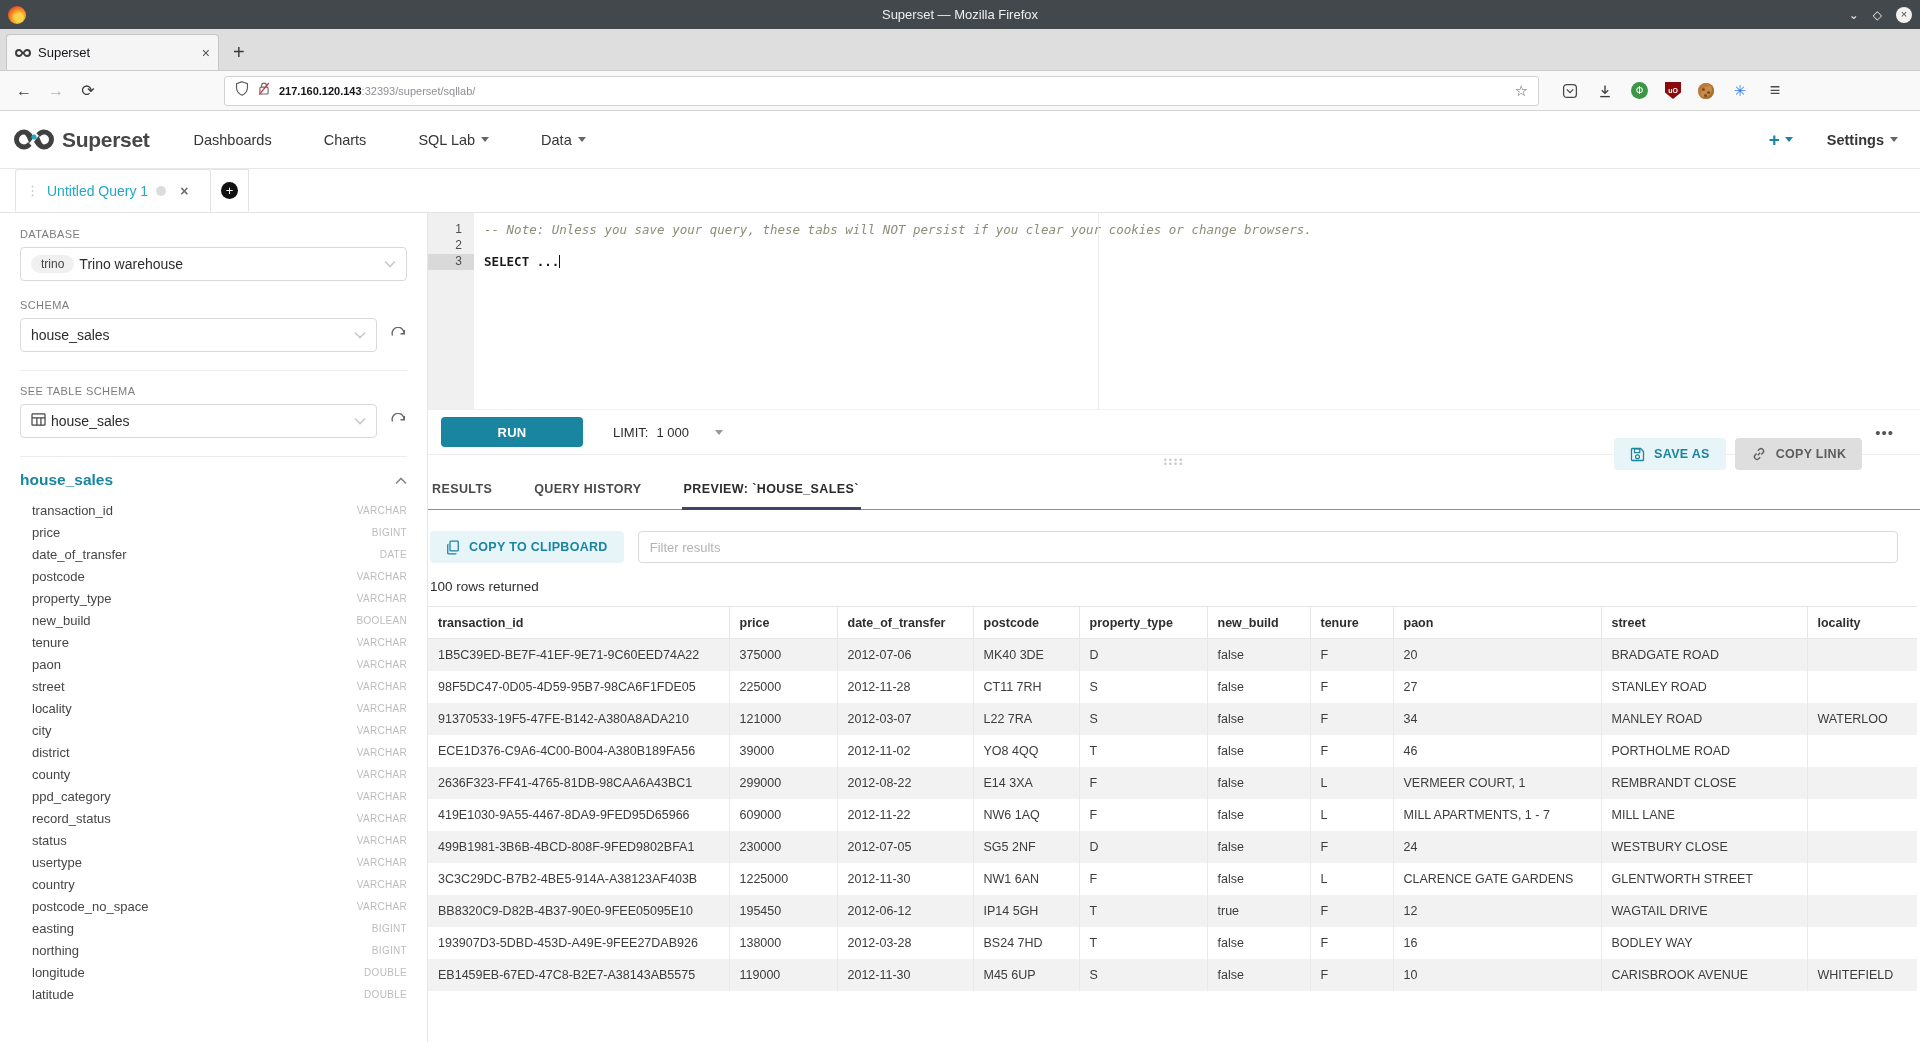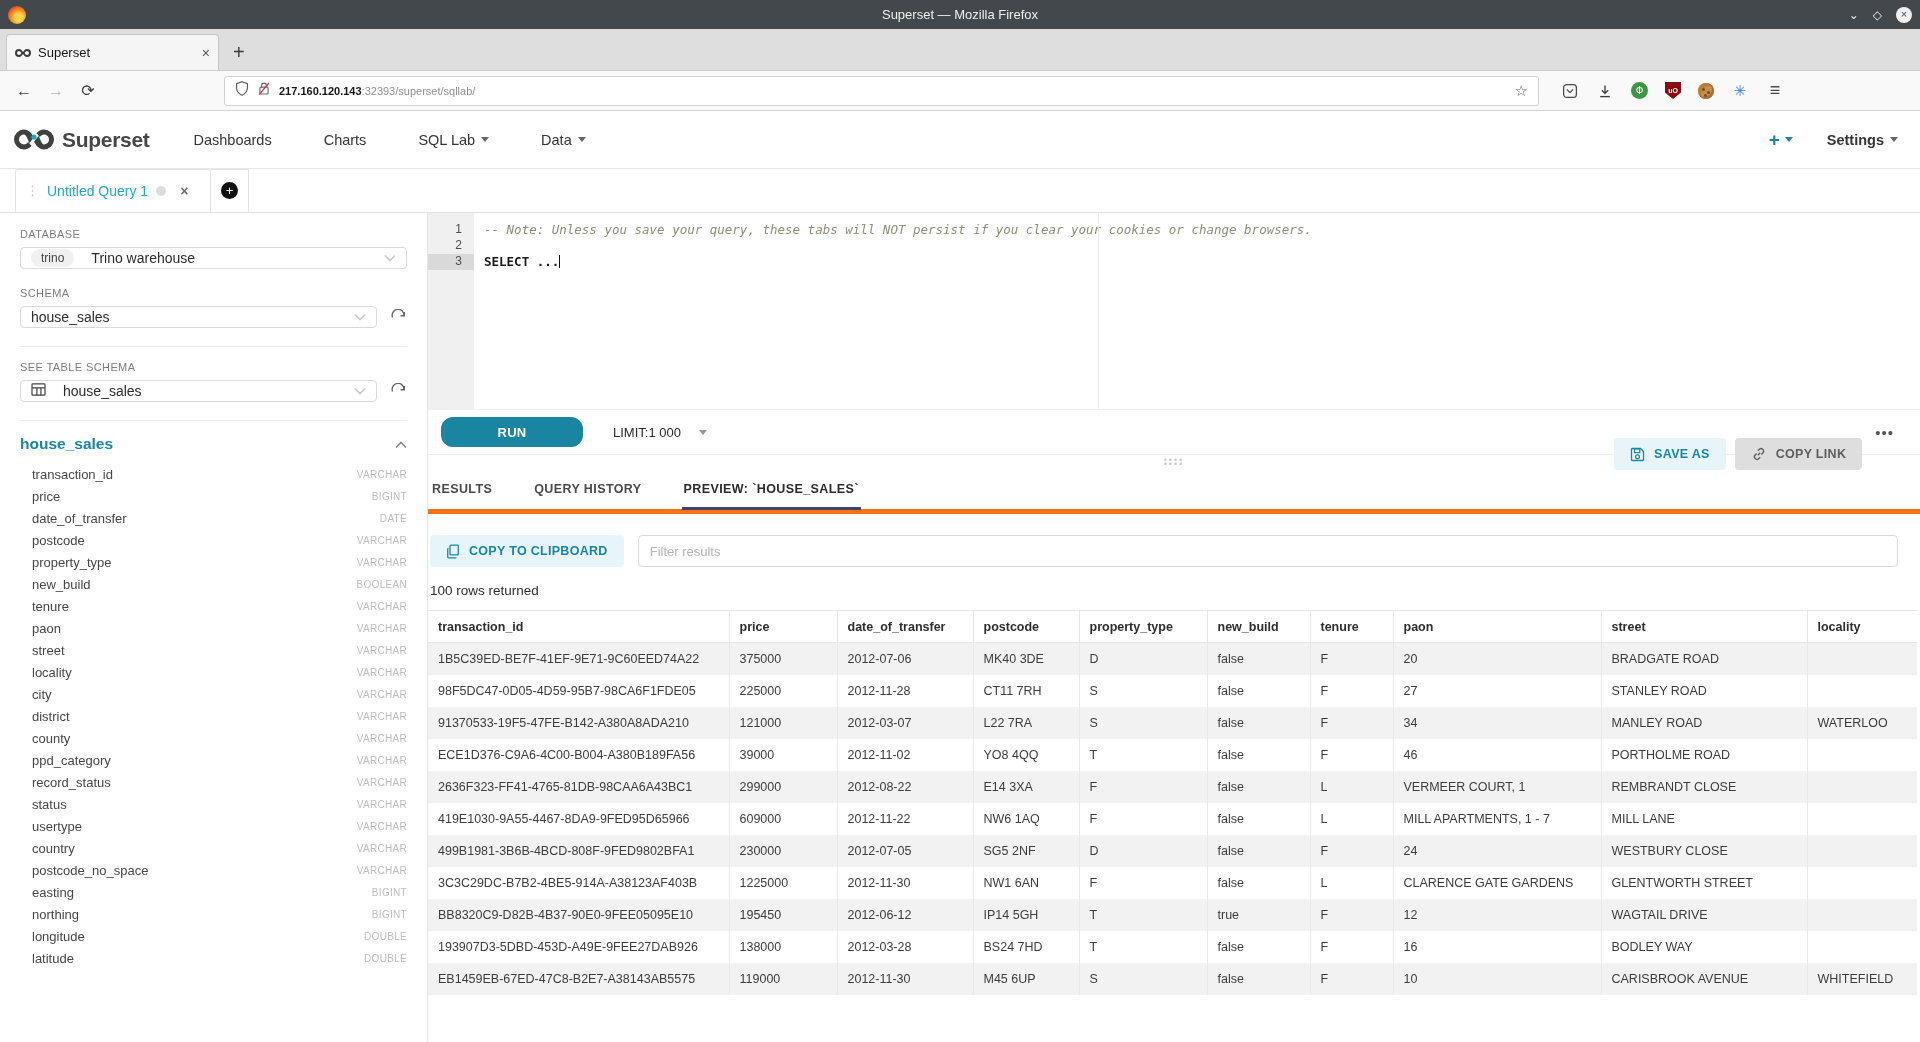--- a/index.html
+++ b/index.html
@@ -69,22 +69,22 @@
   #add-query-tab { width:38px; border:1px solid #e3e3e3; border-left:none; border-bottom:1px solid #fff;
     display:flex; align-items:center; justify-content:center; }
   #add-query-icon { width:17px; height:17px; border-radius:50%; background:#111; color:#fff; font-size:13px;
     display:flex; align-items:center; justify-content:center; line-height:1; }
 
   
   #main { display:flex; height:829px; }
   #sidebar { width:428px; flex:none; border-right:1px solid #e6e6e6; padding:14px 20px 0 20px; overflow:hidden; }
   .side-label { font-size:11px; color:#7d7d7d; letter-spacing:0.4px; margin-bottom:7px; margin-top:1px; }
   .select-row { display:flex; align-items:center; gap:13px; margin-bottom:18px; }
-  .select { flex:1; height:22px; border:1px solid #d9d9d9; border-radius:4px; background:#fff;
-    display:flex; align-items:center; padding:0 10px; gap:17px; }
+  .select { flex:1; height:34px; border:1px solid #d9d9d9; border-radius:4px; background:#fff;
+    display:flex; align-items:center; padding:0 10px; gap:5px; }
   .select-value { flex:1; font-size:14px; color:#2c2c2c; white-space:nowrap; overflow:hidden; }
   .pill { background:#f0f0f0; border-radius:11px; padding:2px 10px; font-size:12px; color:#444; }
   .chev svg, .refresh svg { display:block; }
   .divider { height:1px; background:#ececec; margin:2px 0 14px 0; }
   #table-title-row { display:flex; align-items:center; margin-top:6px; margin-bottom:10px; }
   #table-title { color:#1985a0; font-size:15.5px; font-weight:700; }
   #collapse-chevron { margin-left:auto; }
   .col-row { display:flex; align-items:center; height:22px; padding-left:12px; }
   .col-name { font-size:13px; color:#464646; }
   .col-type { margin-left:auto; font-size:10px; color:#bcbcbc; letter-spacing:0.3px; }
@@ -98,34 +98,34 @@
   #code-area { flex:1; padding-top:9px; padding-left:10px; position:relative; }
   .code-line { height:16px; font-size:12.5px; white-space:pre; }
   .comment { color:#8e8d78; font-style:italic; }
   .keyword { color:#1a1a1a; font-weight:700; }
   .code-rest { color:#1a1a1a; font-weight:700; }
   #cursor { display:inline-block; width:1px; height:13px; background:#111; vertical-align:-2px; }
   #print-margin { position:absolute; left:624px; top:0; bottom:0; width:1px; background:#ebebeb; }
 
   #sql-toolbar { height:45px; display:flex; align-items:center; padding:0 22px 0 13px; border-bottom:1px solid #ededed; }
   #run-btn { width:142px; height:30px; background:#1985a0; color:#fff; font-size:13px; font-weight:700;
-    border:none; border-radius:12px; letter-spacing:0.3px; }
-  #limit-group { display:flex; align-items:center; margin-left:30px; font-size:13px; color:#2c2c2c; }
+    border:none; border-radius:4px; letter-spacing:0.3px; }
+  #limit-group { display:flex; align-items:center; margin-left:30px; gap:8px; font-size:13px; color:#2c2c2c; }
   #limit-caret { margin-left:18px; }
   #toolbar-right { margin-left:auto; display:flex; align-items:center; gap:9px; }
   .tb-btn { height:32px; border:none; border-radius:4px; font-size:12.5px; font-weight:700; letter-spacing:0.3px;
     display:flex; align-items:center; gap:9px; padding:0 16px;margin-top:44px; }
   #save-as-btn { background:#e7f5f9; color:#1985a0; }
   #copy-link-btn { background:#dedede; color:#5d5d5d; }
   #more-btn { background:none; border:none; font-size:15px; color:#555; letter-spacing:1px; padding:0 4px; }
 
   #results-area { flex:1; display:flex; flex-direction:column; min-width:0; }
   #drag-handle { height:13px; display:flex; align-items:center; justify-content:center; }
   #drag-dots { color:#c9c9c9; font-size:9px; letter-spacing:2px; line-height:4px; text-align:center; }
-  #results-tabs { display:flex; gap:38px; padding:6px 0 0 2px; border-bottom:5px solid #f97316; }
+  #results-tabs { display:flex; gap:38px; padding:6px 0 0 2px; border-bottom:1px solid #f97316; }
   .rtab { font-size:12.5px; font-weight:700; letter-spacing:0.4px; color:#4a4a4a; padding:8px 2px 11px 2px;
     border-bottom:3px solid transparent; margin-bottom:-1px; }
   .rtab.active { color:#2b2b2b; border-bottom-color:#414368; }
 
   #filter-row { display:flex; align-items:center; gap:14px; margin:21px 22px 0 2px; }
   #copy-clip-btn { height:32px; background:#e7f5f9; color:#1985a0; border:none; border-radius:4px;
     font-size:12.5px; font-weight:700; letter-spacing:0.3px; display:flex; align-items:center; gap:9px; padding:0 16px; }
   #filter-input { flex:1; height:32px; border:1px solid #d9d9d9; border-radius:4px; padding:0 11px;
     font-size:13px; color:#333; font-family:"Liberation Sans",sans-serif; }
   #filter-input::placeholder { color:#b3b3b3; }

